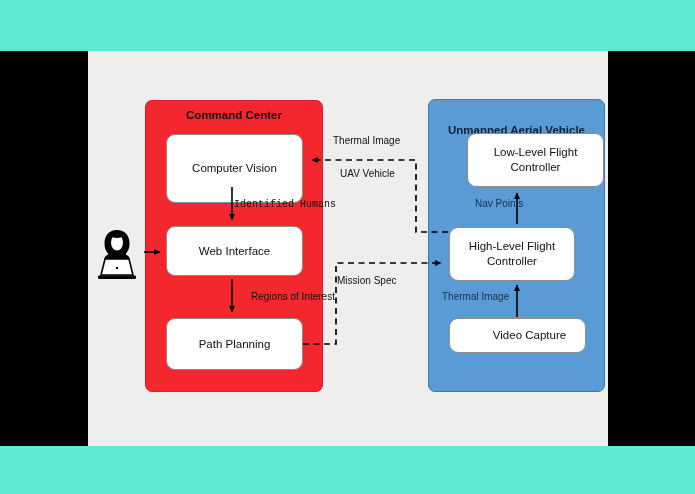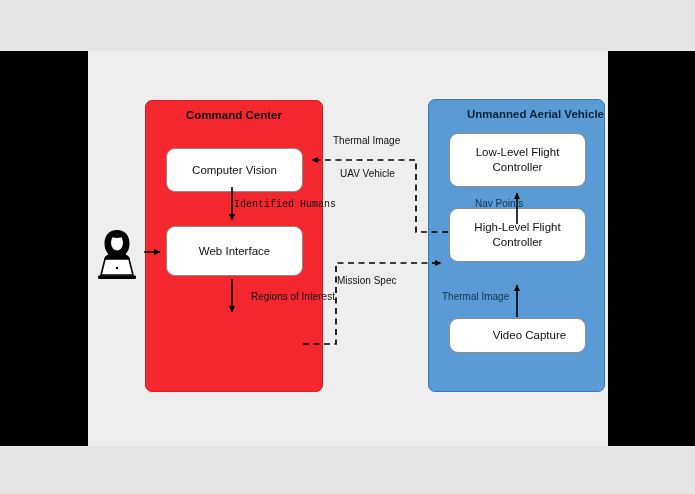--- a/index.html
+++ b/index.html
@@ -1,54 +1,54 @@
 <!DOCTYPE html>
 <html><head>
 <meta charset="utf-8">
 <style>
   html,body{margin:0;padding:0;background:#ffffff;}
   body{width:695px;height:494px;overflow:hidden;
        font-family:"Liberation Sans","DejaVu Sans",sans-serif;}
 
-  #stage{position:relative;width:695px;height:494px;background:#e5e5e5;}
+  #stage{position:relative;width:695px;height:494px;background:#5eead4;}
 
   
   .band{position:absolute;background:#000000;}
   #band-left{left:0;top:51px;width:88px;height:395px;}
   #band-right{left:608px;top:51px;width:87px;height:395px;}
 
   #canvas{position:absolute;left:88px;top:51px;width:520px;height:395px;
           background:#eeeeee;}
 
   
   .group{position:absolute;border-radius:7px;box-sizing:border-box;}
   .group-title{position:absolute;left:0;right:0;text-align:center;
                font-size:11.5px;font-weight:bold;color:#111111;}
 
   #group-cc{left:145px;top:100px;width:178px;height:292px;
             background:#F4262E;border:1px solid #d41f26;}
   #group-cc .group-title{top:8px;}
 
   #group-uav{left:428px;top:99px;width:177px;height:293px;
              background:#5B9BD5;border:1px solid #3c7ab3;}
-  #group-uav .group-title{top:8px;color:#0b2239;text-align:right;}
+  #group-uav .group-title{top:24px;color:#0b2239;}
 
   
   .node{position:absolute;background:#ffffff;border:1px solid #8c8c8c;
         border-radius:9px;box-sizing:border-box;
         display:flex;align-items:center;justify-content:center;
         text-align:center;font-size:11.5px;color:#101010;line-height:1.28;
         padding:2px 4px;}
 
-  #node-cv{left:166px;top:134px;width:137px;height:44px;margin-top:14px;}
+  #node-cv{left:166px;top:134px;width:137px;height:69px;}
   #node-wi{left:166px;top:226px;width:137px;height:50px;}
   #node-pp{left:166px;top:318px;width:137px;height:52px;}
 
-  #node-llfc{left:449px;top:133px;width:137px;height:54px;}
-  #node-hlfc{left:449px;top:208px;width:137px;height:54px;}
+  #node-llfc{left:467px;top:133px;width:137px;height:54px;}
+  #node-hlfc{left:449px;top:227px;width:126px;height:54px;}
   #node-vc{left:449px;top:318px;width:137px;height:35px;padding-left:28px;}
 
   
   #wires{position:absolute;left:0;top:0;width:695px;height:494px;
          pointer-events:none;}
 
   
   .elabel{position:absolute;font-size:10px;color:#111111;white-space:nowrap;}
   .elabel.blue{color:#12324e;}
   #lbl-ident   {left:234px;top:199px;font-family:Liberation Mono, monospace;}
@@ -75,20 +75,21 @@
   <div class="group" id="group-cc">
     <div class="group-title">Command Center</div>
   </div>
 
   <div class="group" id="group-uav">
     <div class="group-title">Unmanned Aerial Vehicle</div>
   </div>
 
   <div class="node" id="node-cv">Computer Vision</div>
   <div class="node" id="node-wi">Web Interface</div>
+  <div class="node" id="node-pp">Path Planning</div>
 
   <div class="node" id="node-llfc">Low-Level Flight Controller</div>
   <div class="node" id="node-hlfc">High-Level Flight Controller</div>
   <div class="node" id="node-vc">Video Capture</div>
 
   <svg id="operator" viewBox="0 0 50 56">
 
     <path d="M25 4 C17 4 12.5 9.5 12.5 17.5 C12.5 22 14 25.5 16 27.5
              L16 31 L34 31 L34 27.5 C36 25.5 37.5 22 37.5 17.5
              C37.5 9.5 33 4 25 4 Z" fill="#000000"></path>

